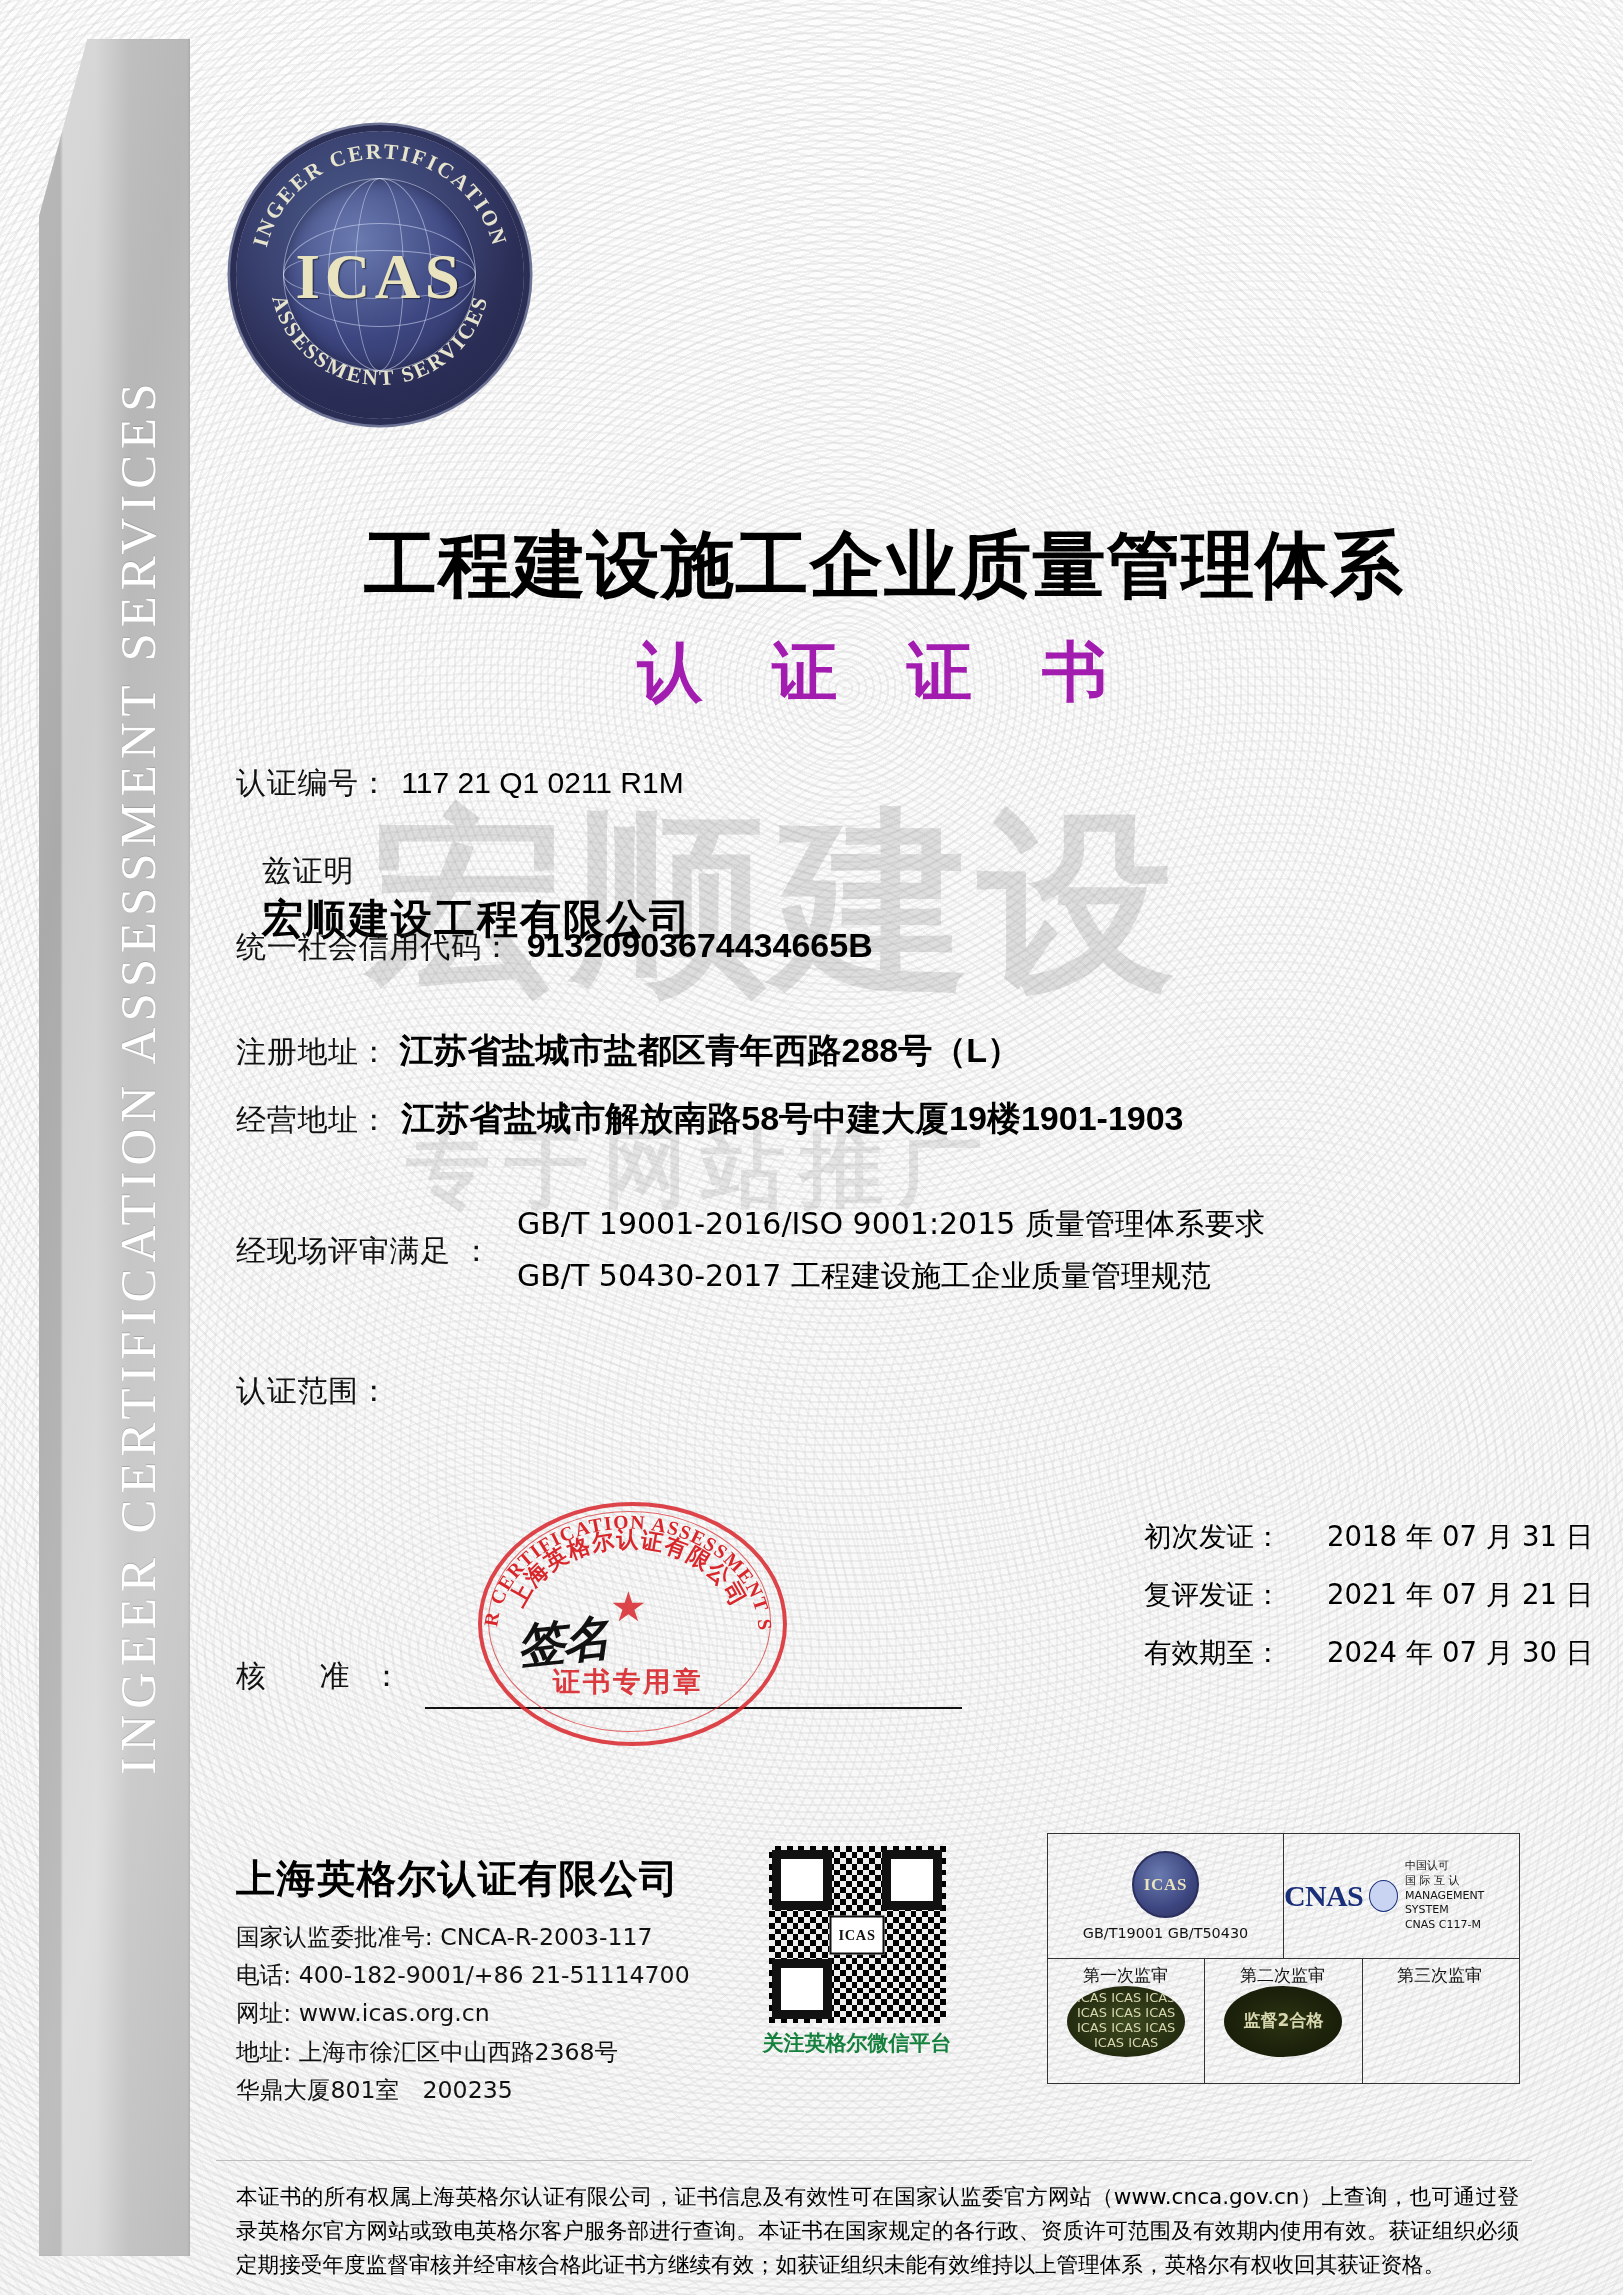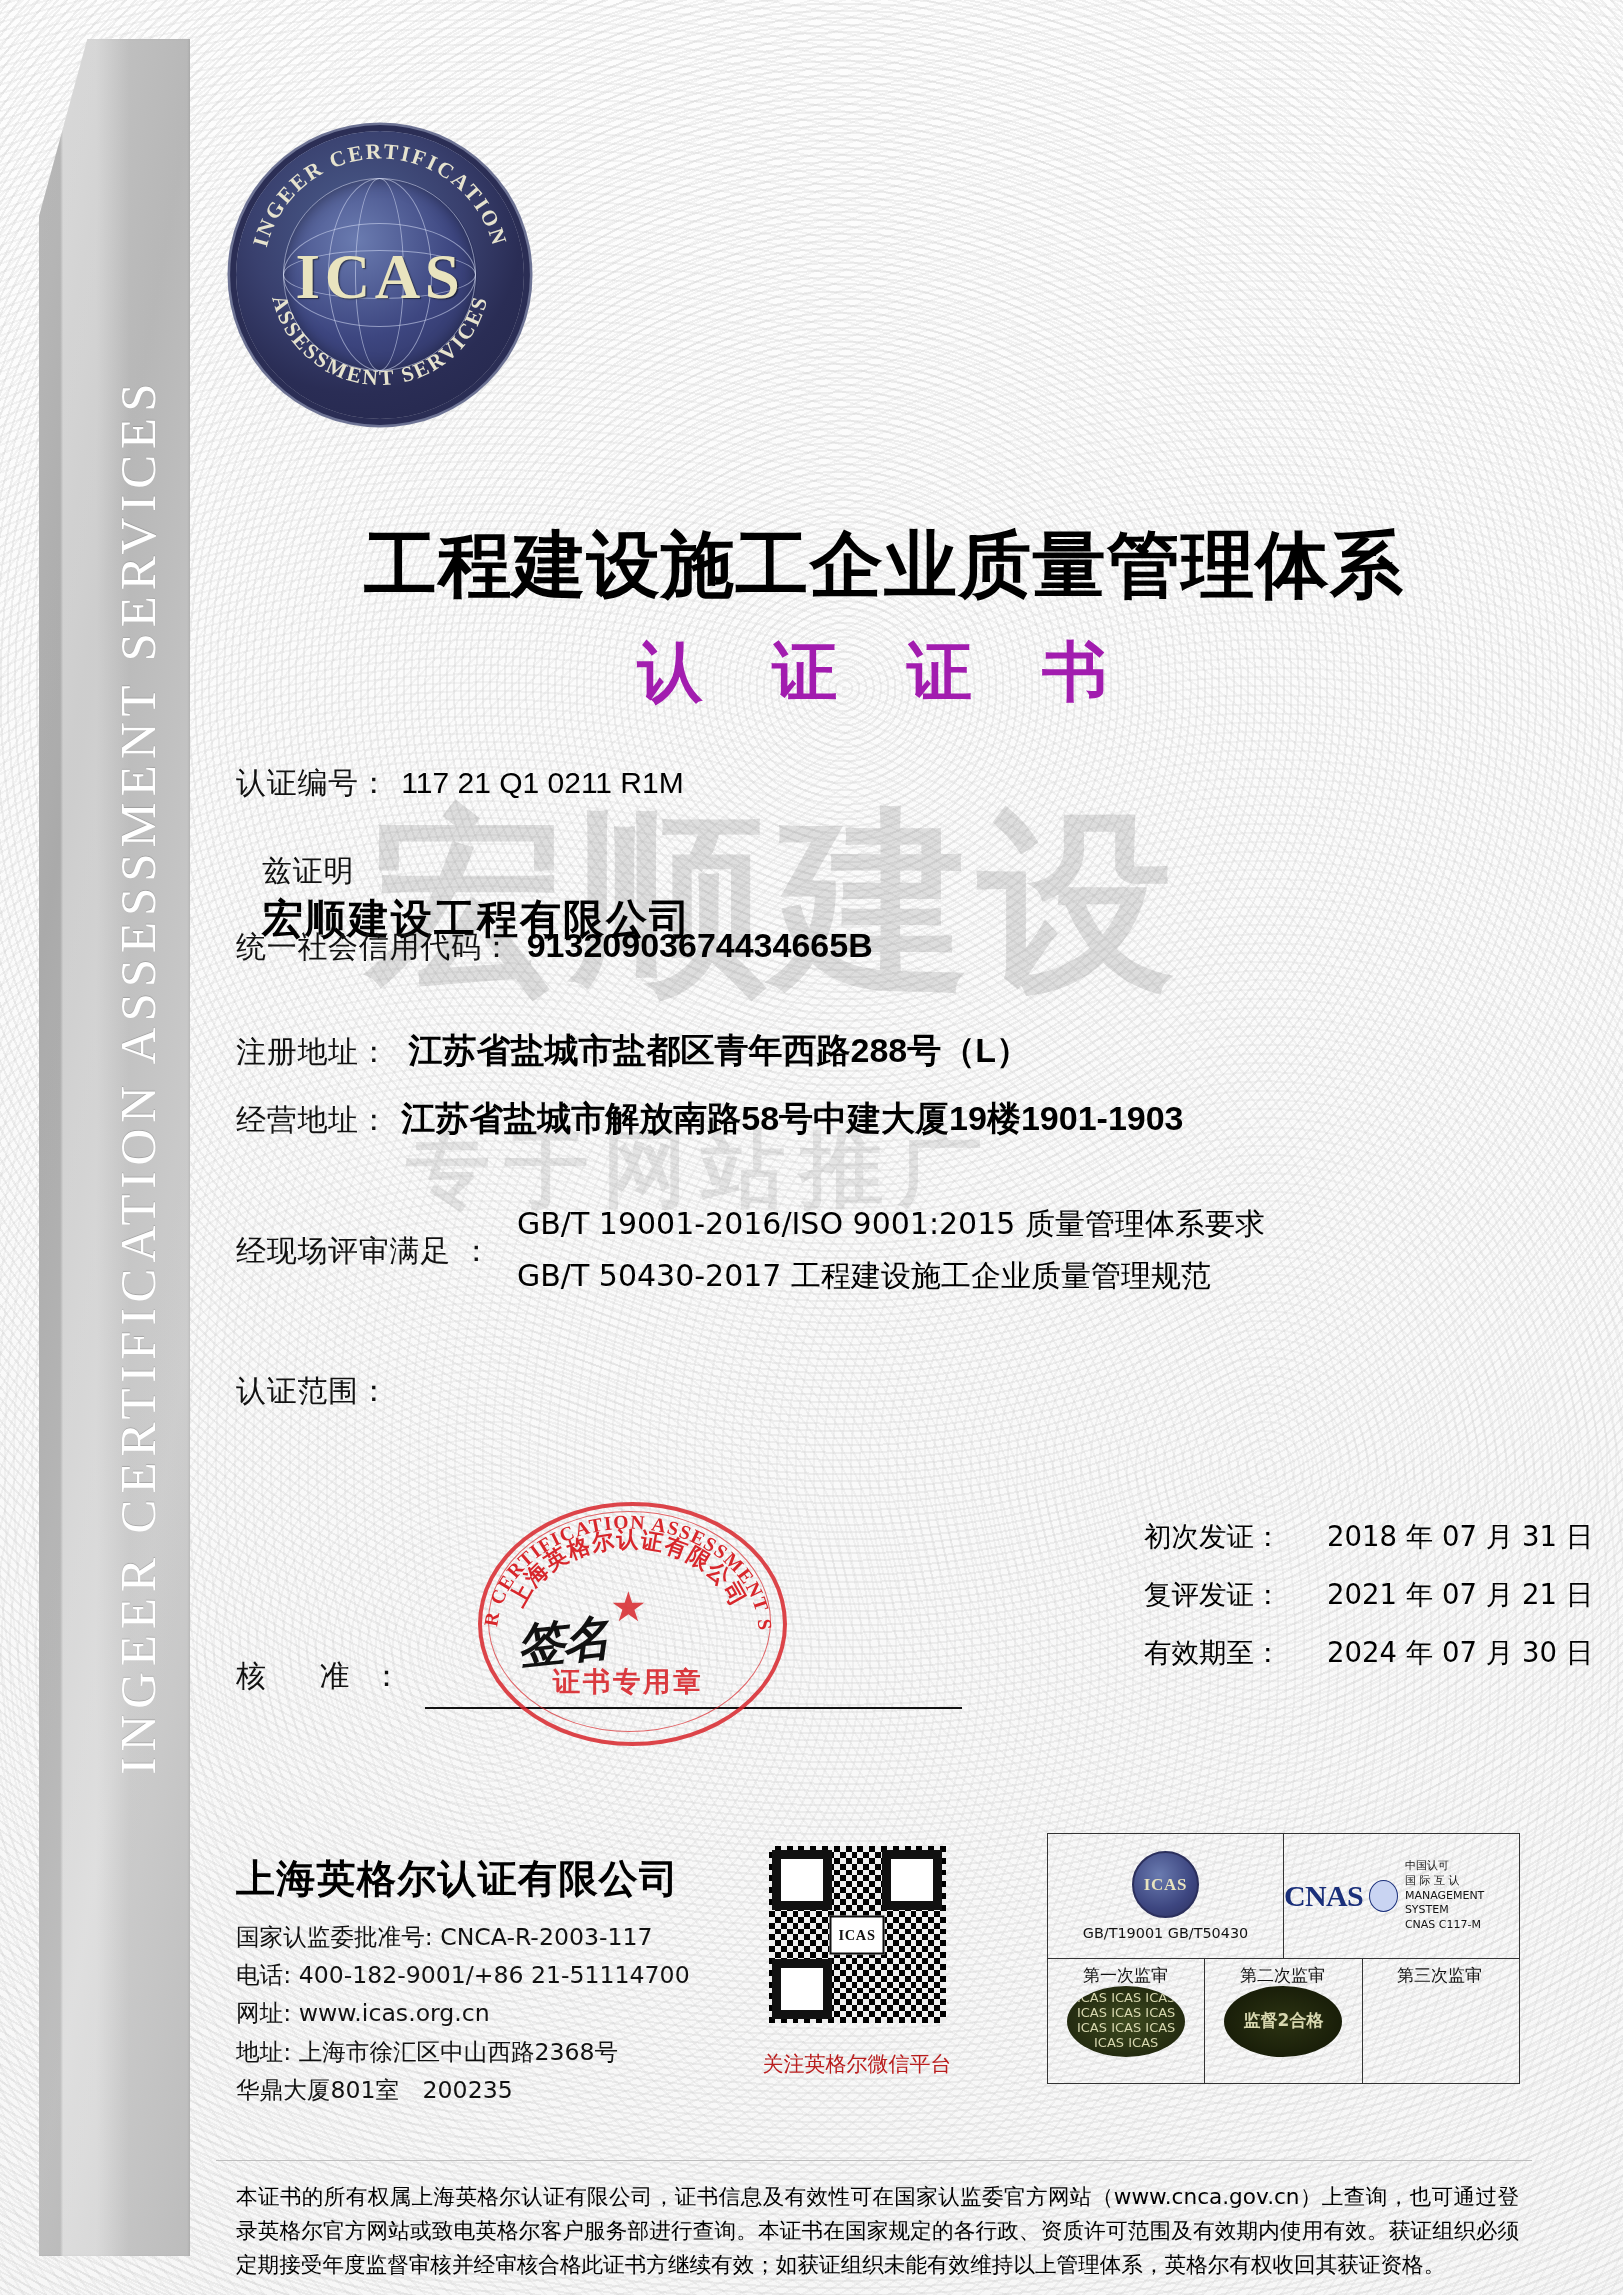--- a/index.html
+++ b/index.html
@@ -355,25 +355,26 @@
     display: flex;
     align-items: center;
     justify-content: center;
     font-family: "Liberation Serif", serif;
     font-size: 14.4px;
     font-weight: bold;
     letter-spacing: 0.7px;
     color: #111;
   }
   .qr-caption {
-    margin-top: 27px;
+    margin-top: 6px;
     font-family: "DejaVu Sans", sans-serif;
     font-size: 21px;
-    color: #b91c1c;
-    white-space: nowrap;
+    color: #15803d;
+    white-space: nowrap;
+    font-weight: bold;
   }
   
   .marks {
     position: absolute;
     left: 1047px;
     top: 1833px;
     width: 471px;
     border: 1.3px solid #333;
   }
   .marks .top {
@@ -544,21 +545,21 @@
     <span class="val-big" style="margin-left:34px;">宏顺建设工程有限公司</span>
   </div>
 
   <div class="row" style="left:236px; top:926px;">
     <span class="lbl">统一社会信用代码：</span>
     <span class="val-b" style="margin-left:14.4px;">91320903674434665B</span>
   </div>
 
   <div class="row" style="left:236px; top:1028px;">
     <span class="lbl">注册地址：</span>
-    <span class="val-b" style="margin-left:19px;">江苏省盐城市盐都区青年西路288号（L）</span>
+    <span class="val-b" style="margin-left:10px;">江苏省盐城市盐都区青年西路288号（L）</span>
   </div>
 
   <div class="row" style="left:236px; top:1096px;">
     <span class="lbl">经营地址：</span>
     <span class="val-b" style="margin-left:11.8px;">江苏省盐城市解放南路58号中建大厦19楼1901-1903</span>
   </div>
 
   <div class="field" style="left:236px; top:1231px;">
     <span class="lbl">经现场评审满足 ：</span>
   </div>

